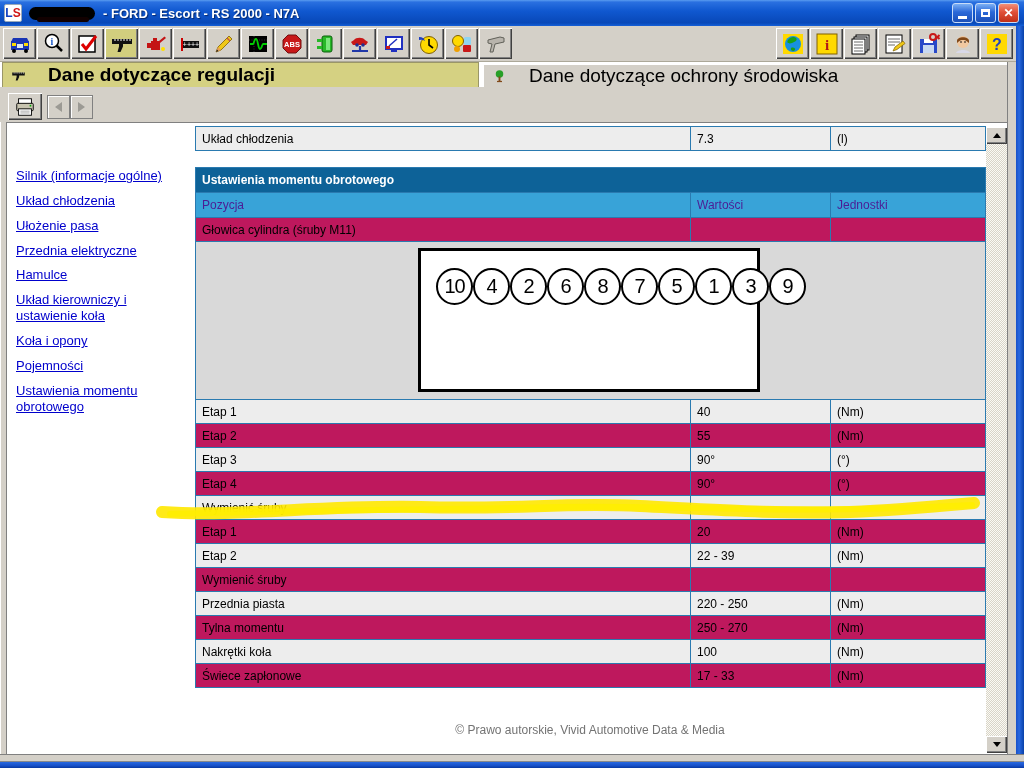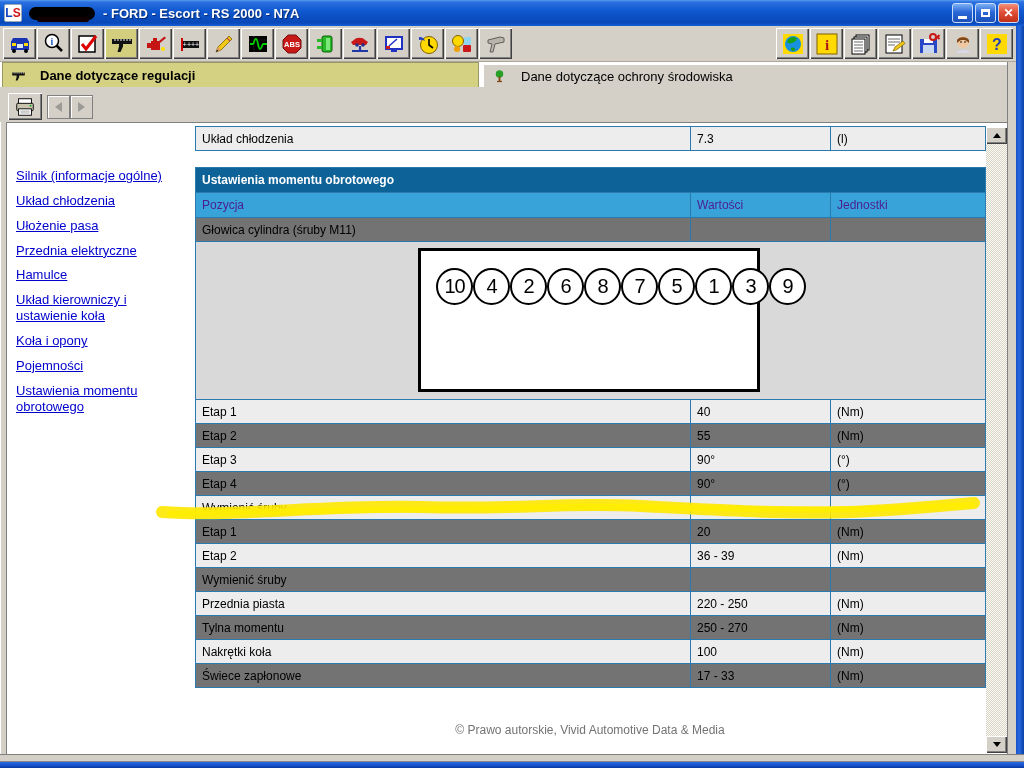--- a/index.html
+++ b/index.html
@@ -28,21 +28,21 @@
   .toolbar { position:absolute; left:0; top:26px; width:1024px; height:36px; background:#d4d0c8;
     border-bottom:1px solid #aca899; display:flex; align-items:center; padding:0 3px; }
   .tbtn { width:33px; height:31px; background:#d4d0c8; margin-right:1px;
     box-shadow:inset 1px 1px 0 #fff, inset -1px -1px 0 #404040, inset -2px -2px 0 #808080;
     display:flex; align-items:center; justify-content:center; }
   .tbtn.active { background:#d2ce7e; }
   .tbtn svg { width:24px; height:24px; }
   .tb-right { position:absolute; right:10px; top:2px; display:flex; }
 
   
-  .tab { position:absolute; display:flex; align-items:center; padding-left:8px; gap:14px; font-size:13px; }
+  .tab { position:absolute; display:flex; align-items:center; padding-left:8px; gap:22px; font-size:19px; }
   .tab.active { left:2px; top:62px; width:477px; height:25px; background:#d5d182;
     border:1px solid #9a9668; border-bottom:none; font-weight:bold; }
   .tab.inactive { left:483px; top:64px; width:531px; height:23px; background:#d4d0c8;
     border:1px solid #fff; border-right-color:#808080; border-bottom:none; box-shadow:inset -1px 0 0 #aca899; }
   .tab svg { width:15px; height:15px; }
 
   
   .navbar { position:absolute; left:0; top:87px; width:1016px; height:35px; background:#d4d0c8; }
   .printbtn { position:absolute; left:8px; top:6px; width:34px; height:27px; background:#d4d0c8;
     box-shadow:inset 1px 1px 0 #fff, inset -1px -1px 0 #404040, inset -2px -2px 0 #808080;
@@ -70,21 +70,21 @@
   .sidebar { position:absolute; left:16px; top:168px; width:172px; font-size:13px; line-height:1.22; }
   .sidebar a { display:block; color:#0000cc; text-decoration:underline; margin-bottom:9px; cursor:pointer; }
 
   
   table { border-collapse:collapse; table-layout:fixed; font-size:12px; color:#000; }
   col.c1{width:495px;} col.c2{width:140px;} col.c3{width:155px;}
   td,th { border:1px solid #2a7ab0; height:24px; padding:0 6px; text-align:left; font-weight:normal; overflow:hidden; white-space:nowrap; }
   .cooling-table { position:absolute; left:195px; top:126px; width:790px; }
   .main-table { position:absolute; left:195px; top:167px; width:790px; }
   tr.light td { background:#ededed; }
-  tr.gray td { background:#737373; }
+  tr.gray td { background:#be185d; }
   tr.sect-head td { background:#0d6298; color:#fff; font-weight:bold; font-size:12px; height:25px; }
   tr.col-head td { background:#38a3d8; color:#4c1d95; font-weight:normal; height:25px;margin-top:17px; }
 
   
   td.diagram-cell { height:158px; background:#d9d9d9; vertical-align:top; padding:0; }
   .diagram-box { width:342px; height:144px; background:#fff; border:3px solid #000; margin:6px 0 0 222px;
     display:flex; flex-direction:row; justify-content:space-between; padding:17px 15px 14px 15px; }
   .circ-row { display:flex; justify-content:space-between; }
   .circ { width:37px; height:37px; border:2.5px solid #000; border-radius:50%;
     display:flex; align-items:center; justify-content:center; font-size:20px; color:#000; background:#fff; letter-spacing:-1px; }
@@ -433,21 +433,21 @@
     <td></td>
     <td></td>
   </tr>
   <tr class="gray">
     <td>Etap 1</td>
     <td>20</td>
     <td>(Nm)</td>
   </tr>
   <tr class="light">
     <td>Etap 2</td>
-    <td>36 - 39</td>
+    <td>22 - 39</td>
     <td>(Nm)</td>
   </tr>
   <tr class="gray">
     <td>Wymienić śruby</td>
     <td></td>
     <td></td>
   </tr>
   <tr class="light">
     <td>Przednia piasta</td>
     <td>220 - 250</td>

